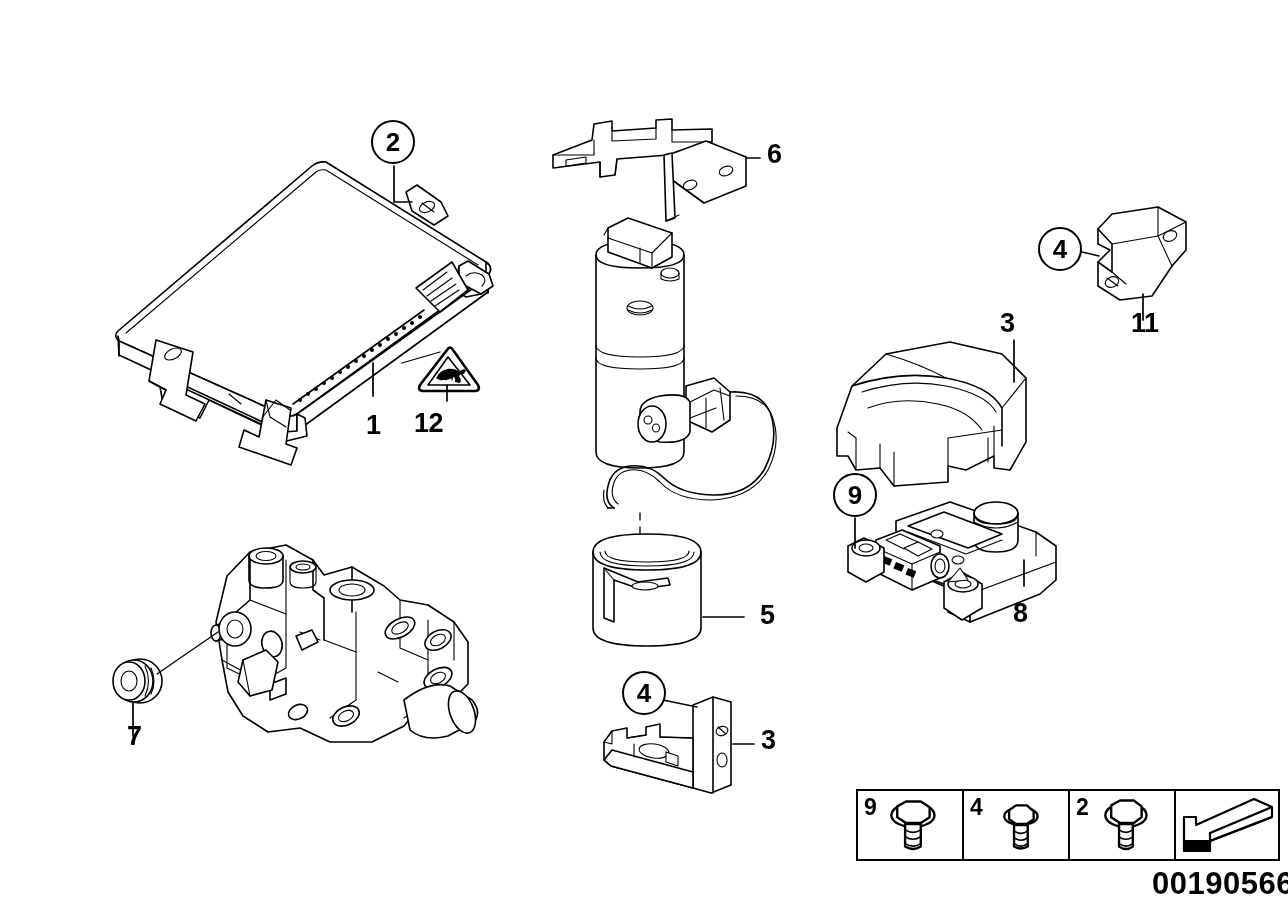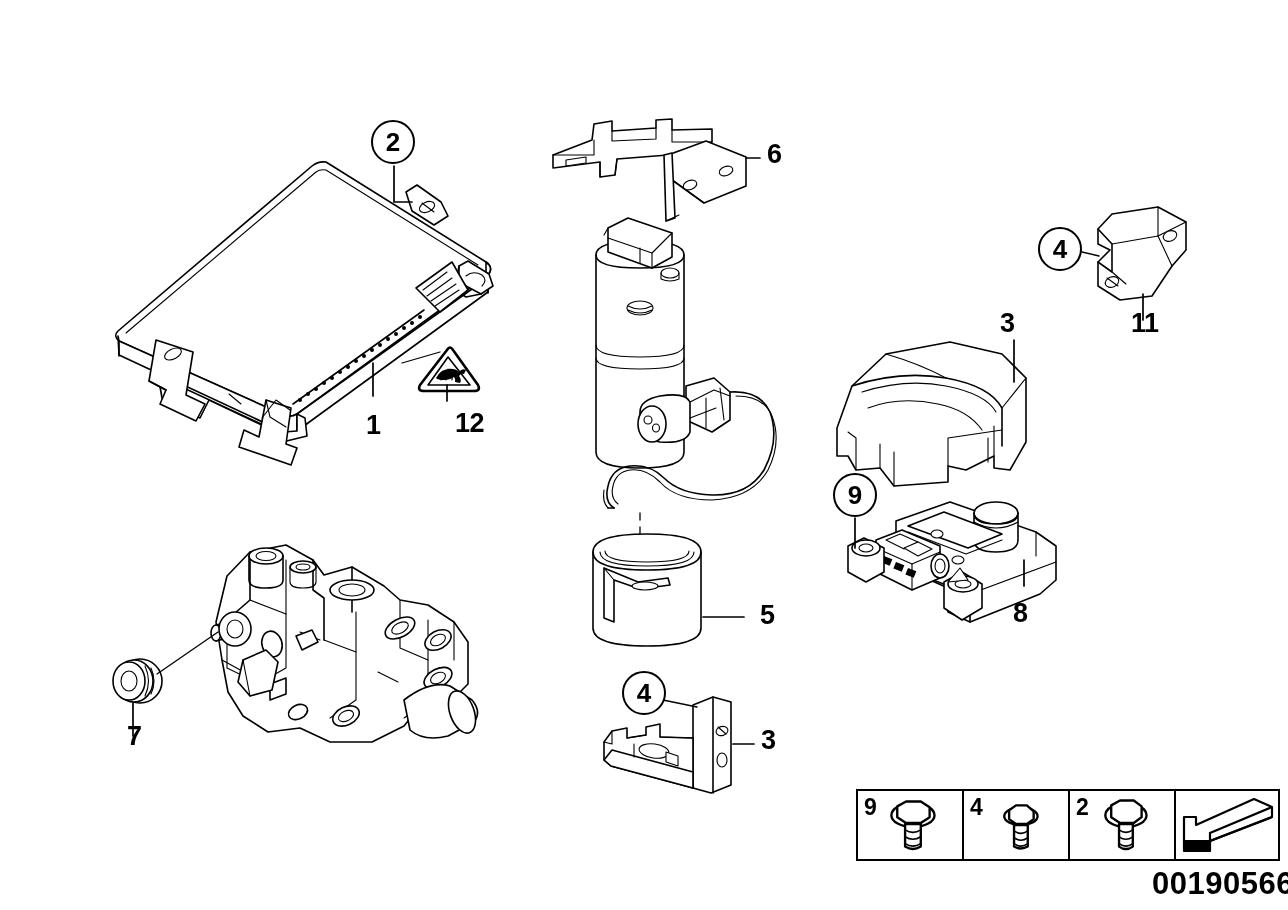--- a/index.html
+++ b/index.html
@@ -439,21 +439,21 @@
   </svg>
 
   <div class="num-label" style="left:366px; top:412px;">1</div>
   <div class="num-label" style="left:761px; top:727px;">3</div>
   <div class="num-label" style="left:760px; top:602px;">5</div>
   <div class="num-label" style="left:767px; top:141px;">6</div>
   <div class="num-label" style="left:127px; top:723px;">7</div>
   <div class="num-label" style="left:1013px; top:600px;">8</div>
   <div class="num-label" style="left:1000px; top:310px;">3</div>
   <div class="num-label" style="left:1131px; top:310px;">11</div>
-  <div class="num-label" style="left:455px; top:410px;text-align:right;">12</div>
+  <div class="num-label" style="left:414px; top:410px;text-align:right;">12</div>
 
   <div class="callout-circle" style="left:371px; top:120px;">
     <span>2</span>
   </div>
   <div class="callout-circle" style="left:1038px; top:227px;">
     <span>4</span>
   </div>
   <div class="callout-circle" style="left:833px; top:473px;">
     <span>9</span>
   </div>

